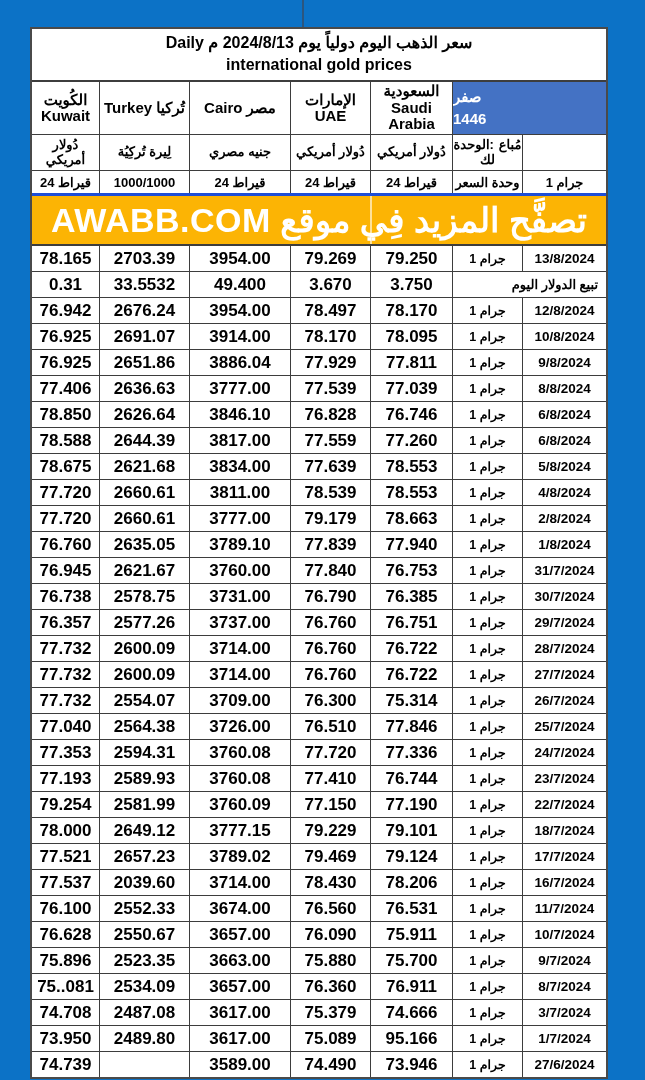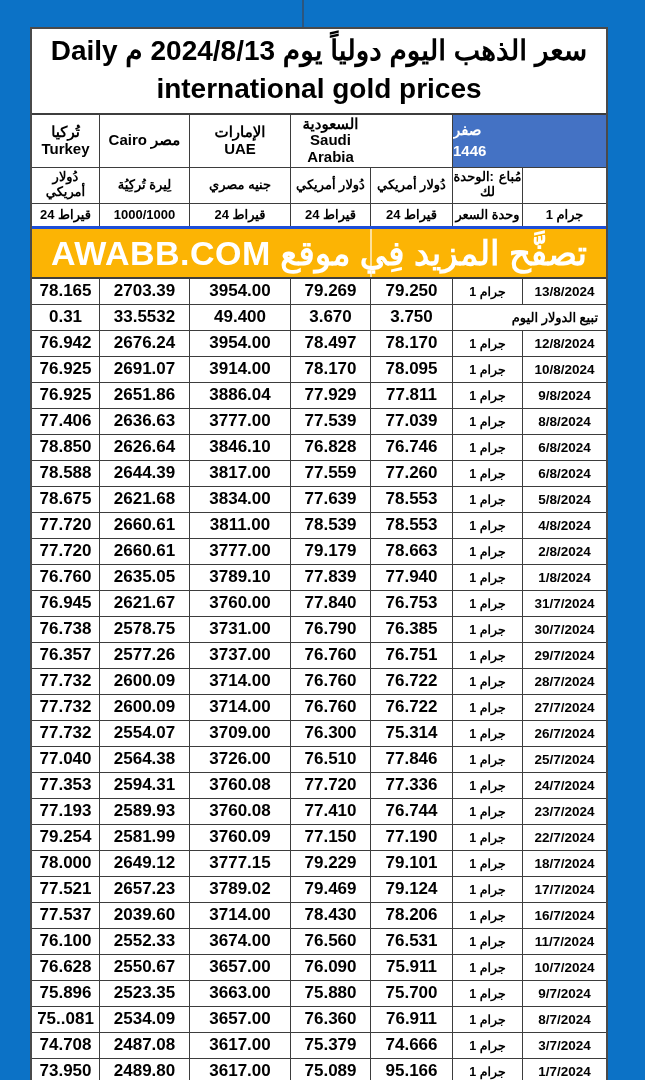--- a/index.html
+++ b/index.html
@@ -8,21 +8,21 @@
     background:#0c72c6;
     font-family:"Liberation Sans",sans-serif;font-weight:700;color:#000;
   }
   .top-artifact-line{position:absolute;left:302px;top:0;width:2px;height:27px;background:#2c567e;}
   .sheet{
     position:absolute;left:30px;top:27px;width:574px;
     background:#ffffff;border:2px solid #4a4a4a;
   }
   .title{
     text-align:center;padding:3px 4px 5px 4px;line-height:1.35;
-    font-size:28px;border-bottom:2px solid #3d3d3d;
+    font-size:16px;border-bottom:2px solid #3d3d3d;
   }
   .title .l1{direction:rtl;unicode-bidi:isolate;display:block;}
   .title .l2{direction:ltr;display:block;}
   .grid7{display:grid;grid-template-columns:67px 90px 101px 80px 82px 70px 84px;}
   .cell{
     border-left:1px solid #3d3d3d;
     display:flex;align-items:center;justify-content:center;
     text-align:center;overflow:hidden;box-sizing:border-box;
   }
   .cell:first-child{border-left:none;}
@@ -56,20 +56,24 @@
 
 <div class="sheet">
 
   <div class="title">
     <span class="l1">سعر الذهب اليوم دولياً يوم 2024/8/13 م  Daily</span>
     <span class="l2">international gold prices</span>
   </div>
 
   <div class="grid7 hrow1">
     <div class="cell">
+      <span class="hline">الكُويت</span>
+      <span class="hline">Kuwait</span>
+    </div>
+    <div class="cell">
       <span class="hline">تُركيا Turkey</span>
     </div>
     <div class="cell">
       <span class="hline">مصر Cairo</span>
     </div>
     <div class="cell">
       <span class="hline">الإمارات</span>
       <span class="hline">UAE</span>
     </div>
     <div class="cell">

